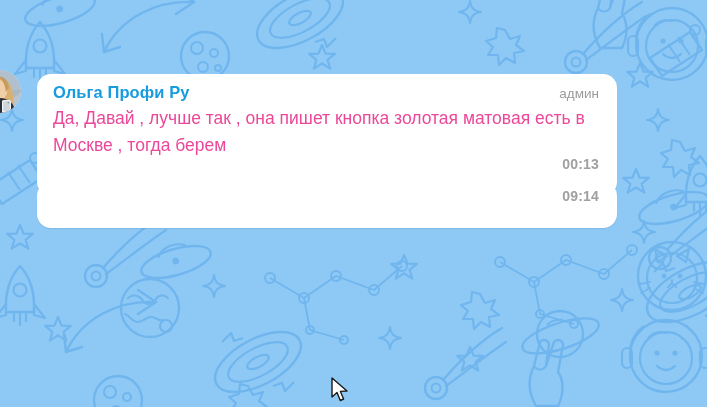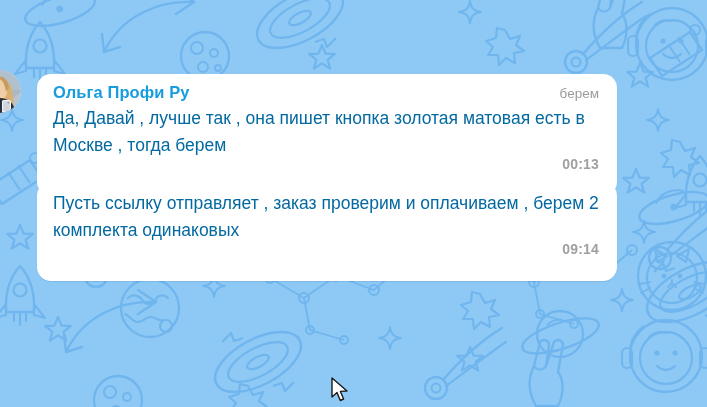--- a/index.html
+++ b/index.html
@@ -87,21 +87,21 @@
 
   .admin-badge {
     color: #9a9a9a;
     font-size: 13.5px;
     font-weight: normal;
     white-space: nowrap;
     padding-right: 2px;
   }
 
   .bubble-text {
-    color: #0369a1;
+    color: #ec4899;
     font-size: 17.5px;
     line-height: 27px;
     white-space: pre-line;
     word-wrap: break-word;
   }
 
   .bubble-meta {
     display: flex;
     justify-content: flex-end;
     margin-top: -3px;
@@ -322,32 +322,31 @@
             <rect x="24" y="30" width="9" height="13" rx="1.6" fill="#f2f4f7"></rect>
             <rect x="25.2" y="31.2" width="6.6" height="10" rx="1" fill="#cfd6de"></rect>
             <circle cx="30.4" cy="32.6" r="1.1" fill="#9aa6b2"></circle>
           </g>
         </svg>
       </div>
 
       <div class="bubble" id="bubble-1">
         <div class="bubble-head">
           <span class="sender-name">Ольга Профи Ру</span>
-          <span class="admin-badge">берем</span>
+          <span class="admin-badge">админ</span>
         </div>
         <div class="bubble-text">Да, Давай , лучше так , она пишет кнопка золотая матовая есть в Москве , тогда берем</div>
         <div class="bubble-meta">
           <span class="timestamp">00:13</span>
         </div>
       </div>
     </div>
 
     <div class="message-row" id="message-row-2">
       <div class="bubble" id="bubble-2">
-        <div class="bubble-text">Пусть ссылку отправляет , заказ проверим и оплачиваем , берем 2 комплекта одинаковых</div>
         <div class="bubble-meta">
           <span class="timestamp">09:14</span>
         </div>
       </div>
     </div>
 
   </div>
 
   <svg id="mouse-cursor" viewBox="0 0 20 26" xmlns="http://www.w3.org/2000/svg" style="left: 330px; top: 377px;">
     <path d="M2,1 L2,20 L7,15.5 L10.3,23.5 L13.6,22 L10.4,14.4 L17,14 Z" fill="#ffffff" stroke="#1a1a1a" stroke-width="1.4" stroke-linejoin="round"></path>

